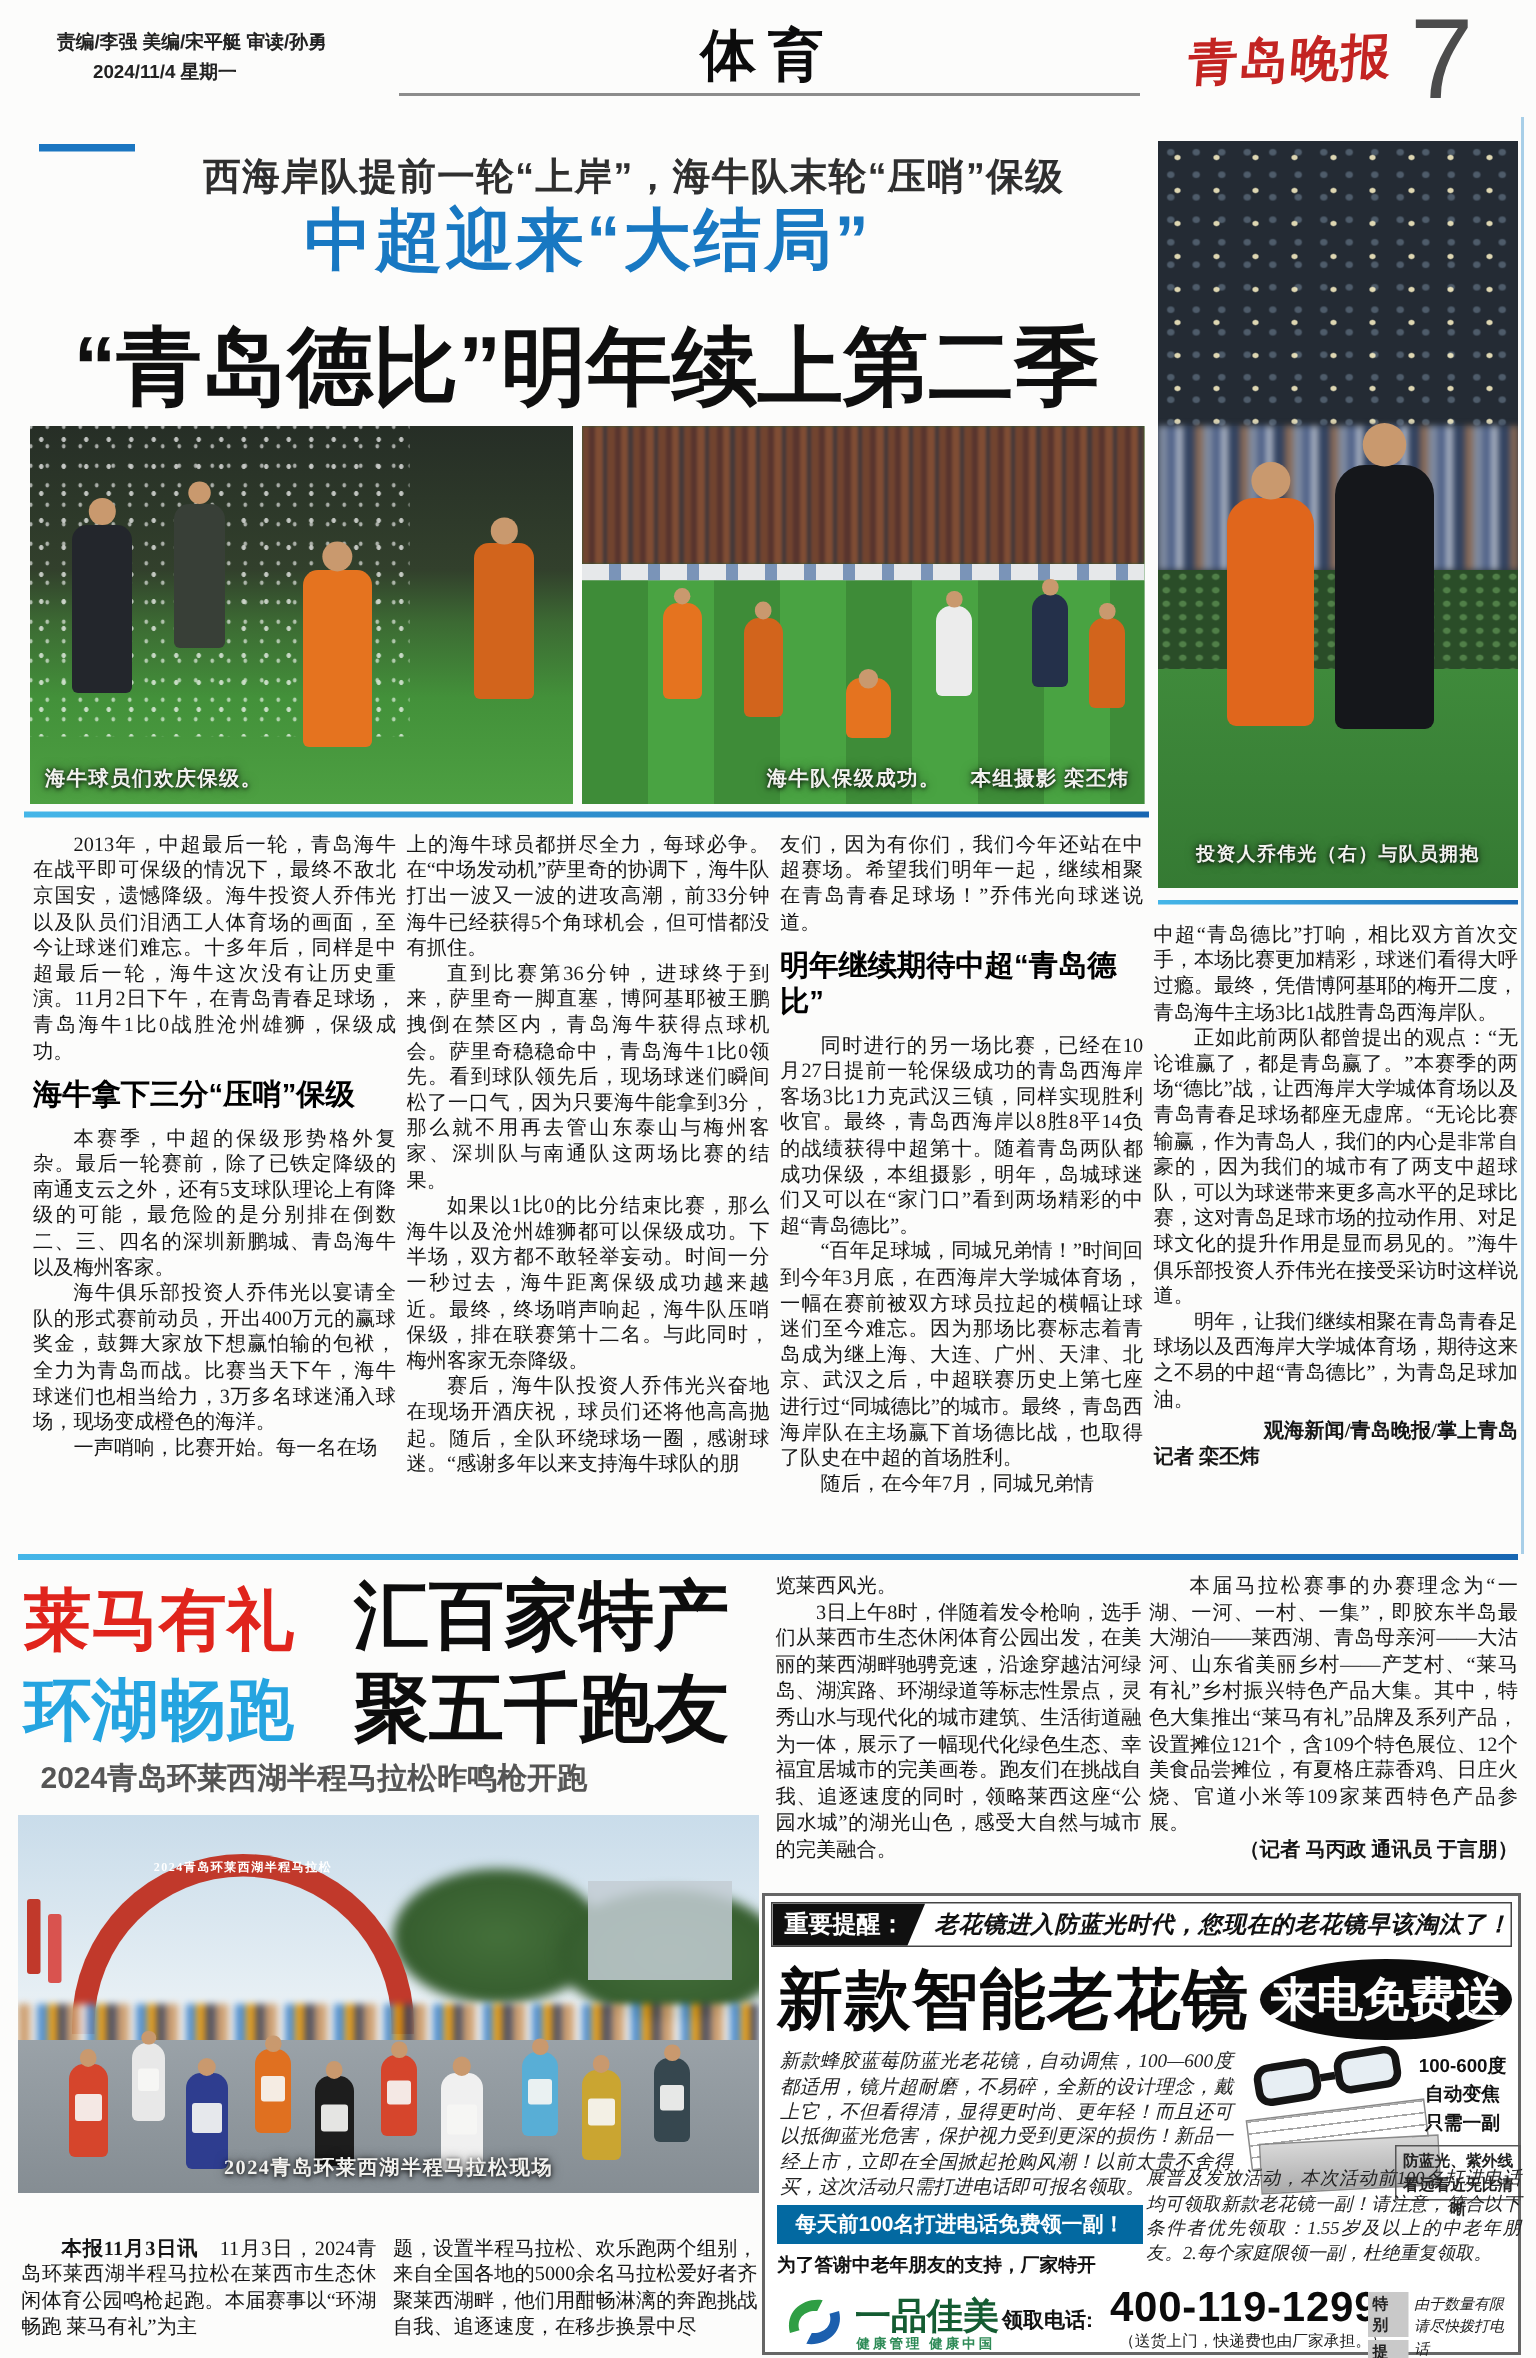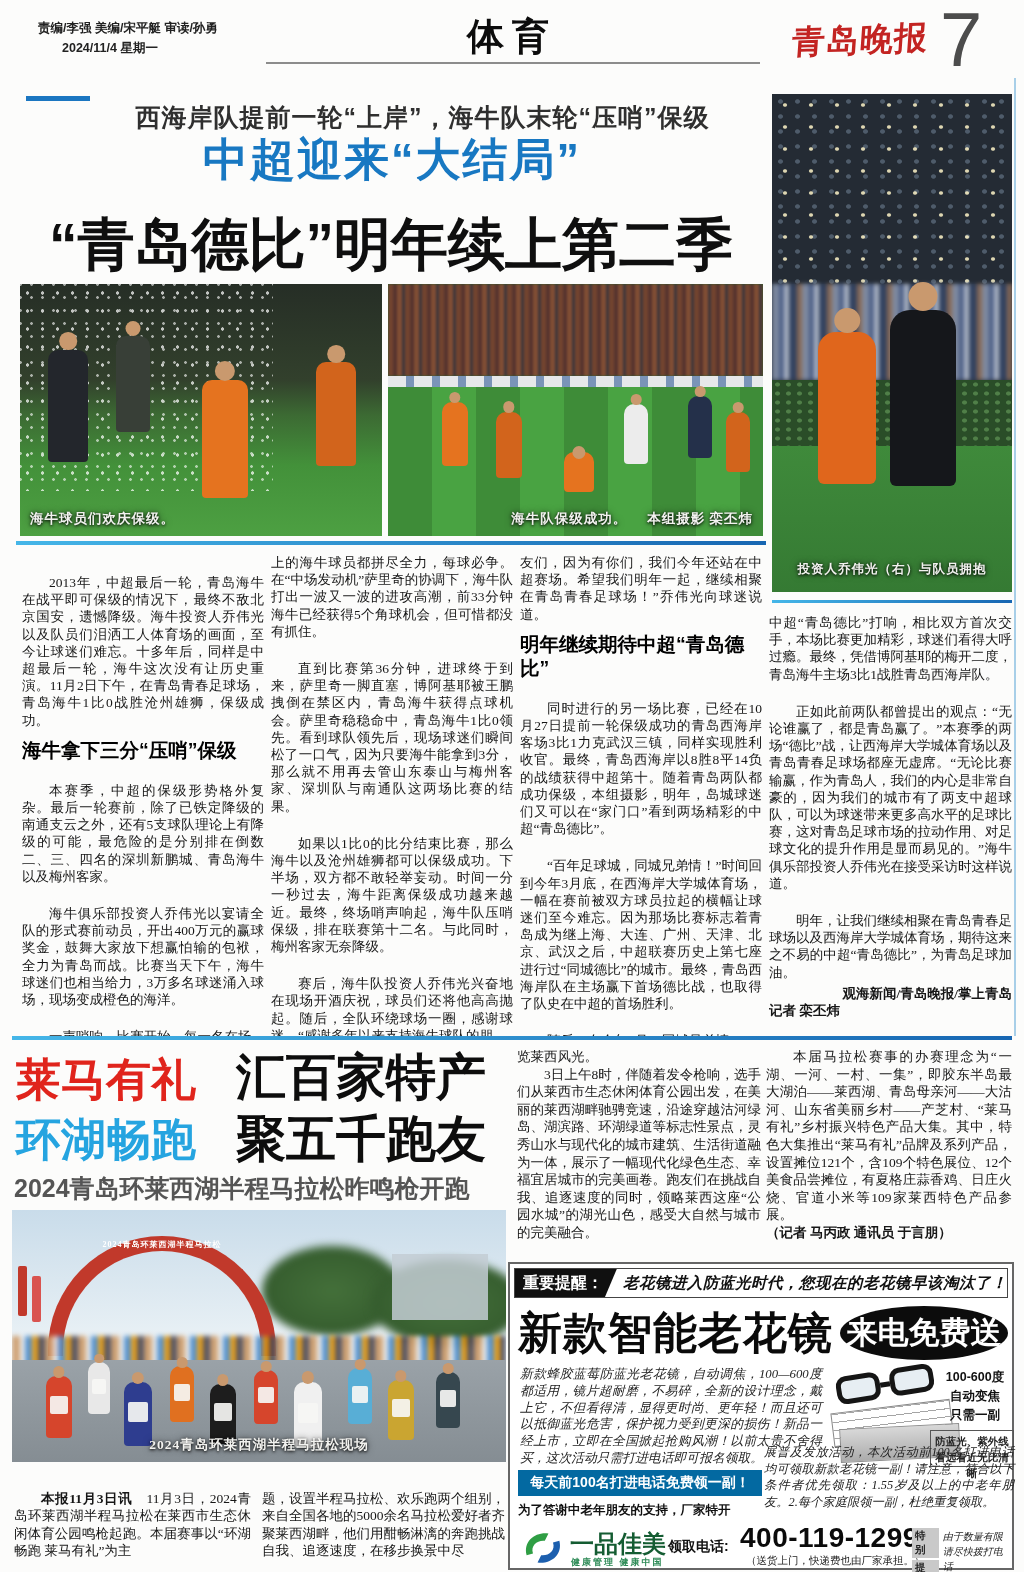--- a/index.html
+++ b/index.html
@@ -82,42 +82,42 @@
   filter:blur(2.5px);opacity:.9;}
 .rn::after{content:"";position:absolute;left:16%;top:32%;width:68%;height:30%;background:#f6f6f4;border-radius:2px;opacity:.92;}
 .flag{position:absolute;width:9px;border-radius:2px;}
 
 
 .col{position:absolute;overflow:hidden;font-size:13.5px;line-height:17.2px;text-align:justify;color:#161616;}
 .c1{left:22px;top:554px;width:242px;height:482px;}
 .c2{left:271px;top:554px;width:242px;height:482px;}
 .c3{left:520px;top:554px;width:242px;height:482px;}
 .c4{left:769px;top:614px;width:243px;height:422px;}
-.col p.p{text-indent:2em;margin-top:20px;}
+.col p.p{text-indent:2em;}
 .col p.cont{text-indent:0;}
 .subhead{font-family:"Liberation Sans",sans-serif;font-weight:800;font-size:19.5px;line-height:24px;
   color:#000;margin:9px 0 8px;text-align:left;text-indent:0;}
 .by-src{font-weight:700;text-align:right;margin-top:4px;}
 .by-rep{font-weight:700;text-align:left;}
 
 
 .h2-red{position:absolute;left:16px;top:1050px;font-size:45px;font-weight:900;color:#e0241c;font-family:"Liberation Sans",sans-serif;}
 .h2-cyan{position:absolute;left:16px;top:1110px;font-size:45px;font-weight:900;color:#25a4e0;font-family:"Liberation Sans",sans-serif;}
 .h2-b1{position:absolute;left:236px;top:1044px;font-size:50px;font-weight:900;color:#0d0d0d;font-family:"Liberation Sans",sans-serif;}
 .h2-b2{position:absolute;left:236px;top:1106px;font-size:50px;font-weight:900;color:#0d0d0d;font-family:"Liberation Sans",sans-serif;}
-.deck2{position:absolute;left:14px;top:1172px;width:494px;font-size:25px;font-weight:600;color:#555;
+.deck2{position:absolute;left:27px;top:1172px;width:494px;font-size:20px;font-weight:600;color:#555;
   font-family:"Liberation Sans",sans-serif;}
 .colB2{position:absolute;overflow:hidden;font-size:13.5px;line-height:17.6px;text-align:justify;color:#161616;}
 .cA{left:14px;top:1490px;width:237px;height:82px;line-height:17.4px;}
 .cB{left:262px;top:1490px;width:243px;height:82px;line-height:17.4px;}
 .cC{left:517px;top:1048px;width:244px;height:212px;}
 .cD{left:766px;top:1048px;width:246px;height:212px;}
 .colB2 p.p{text-indent:2em;}
 .colB2 p.cont{text-indent:0;}
-.by-d{font-weight:700;text-align:left;}
+.by-d{font-weight:700;text-align:right;}
 
 
 .ad{position:absolute;left:508px;top:1262px;width:506px;height:308px;border:2px solid #666;background:#fff;}
 .ad-alert{position:absolute;left:4px;top:4px;right:4px;height:30px;border:1px solid #444;
   display:flex;align-items:center;overflow:hidden;}
 .ad-alert-label{background:#101010;color:#fff;font-weight:800;font-size:16px;padding:4px 14px 4px 8px;
   font-family:"Liberation Sans",sans-serif;clip-path:polygon(0 0,100% 0,88% 100%,0 100%);flex:none;}
 .ad-alert-text{font-size:15.5px;font-weight:700;color:#111;letter-spacing:.5px;font-style:italic;padding-left:6px;}
 .ad-head{position:absolute;left:8px;top:40px;font-size:44px;font-weight:900;color:#0a0a0a;
   letter-spacing:1px;font-family:"Liberation Sans",sans-serif;}

